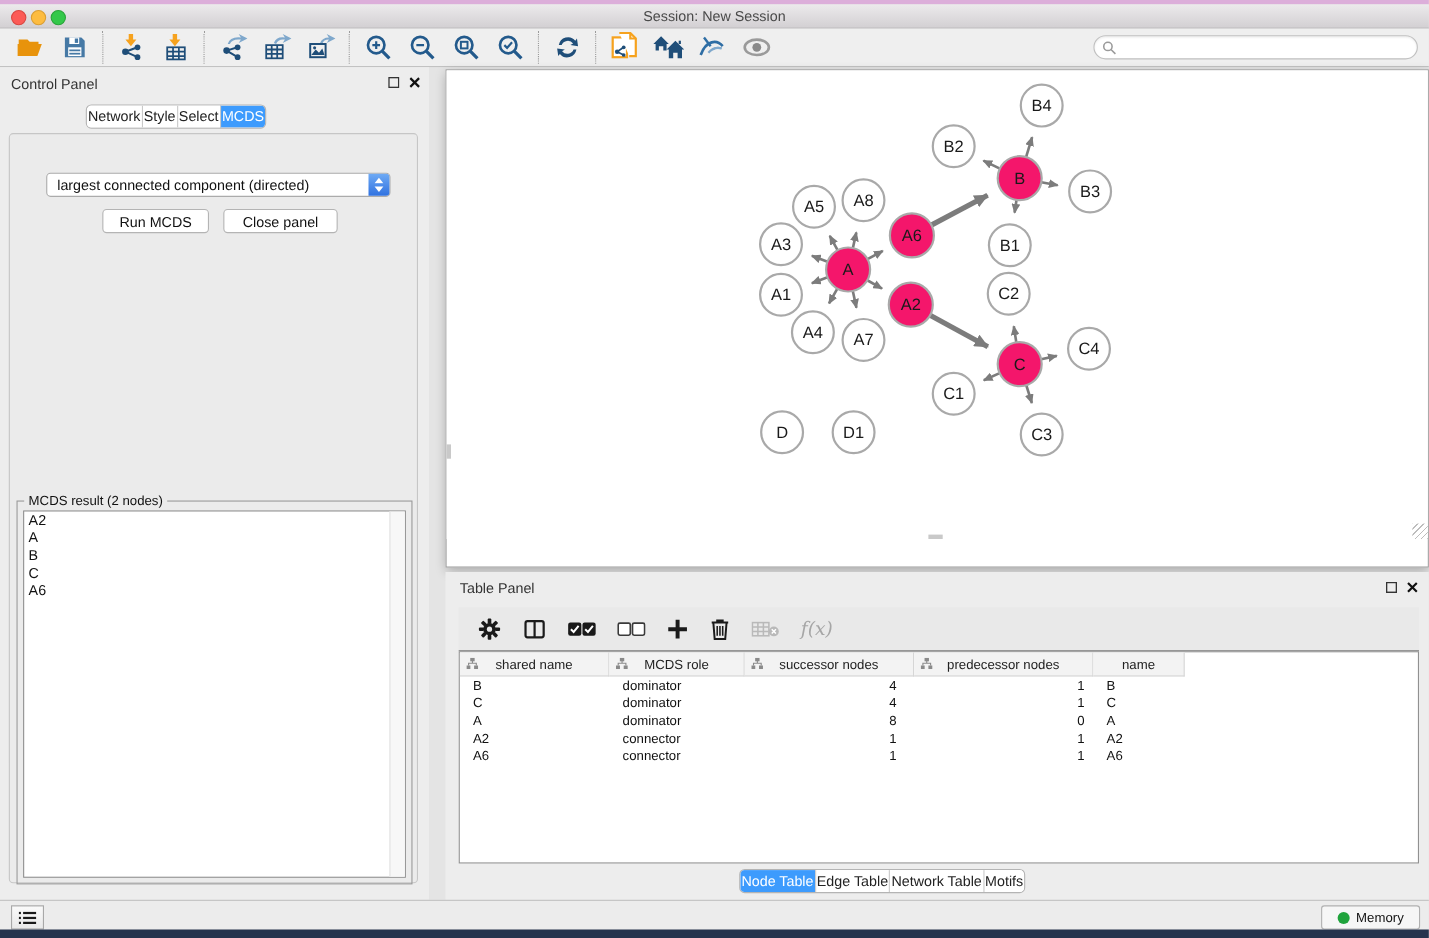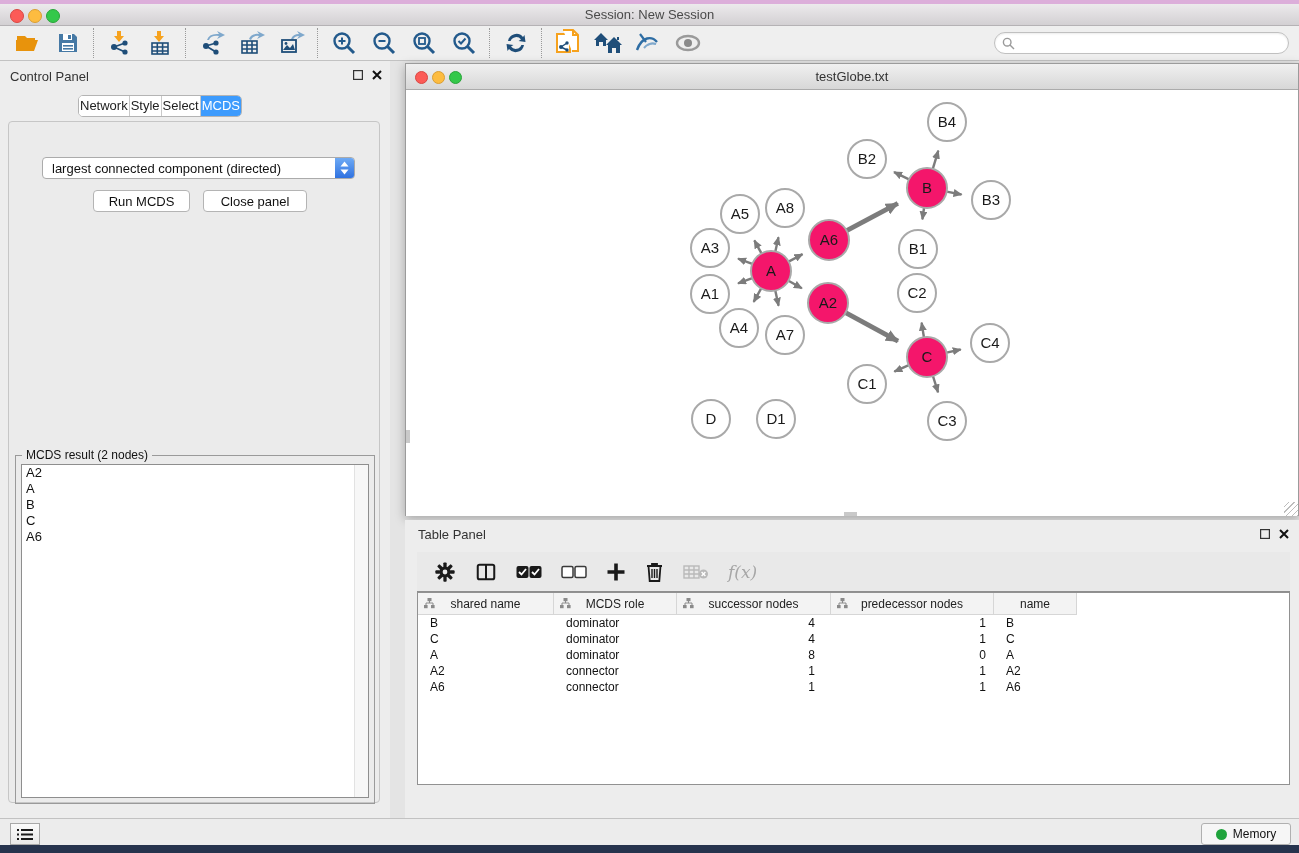--- a/index.html
+++ b/index.html
@@ -294,26 +294,20 @@
         <div class="mcds-item">B</div>
         <div class="mcds-item">C</div>
         <div class="mcds-item">A6</div>
         <div class="list-scroll"></div>
       </div>
     </div>
   </div>
 </div>
 
 <div class="abs net-window">
-  <div class="net-titlebar">
-    <span class="ntl red"></span>
-    <span class="ntl yellow"></span>
-    <span class="ntl green"></span>
-    <div class="net-title">testGlobe.txt</div>
-  </div>
   <div class="net-content">
     <svg id="network-svg" width="892" height="426">
         <defs>
           <marker id="arrow" markerUnits="userSpaceOnUse" markerWidth="9" markerHeight="8" refX="8" refY="4" orient="auto">
             <path d="M0 0 L9 4 L0 8 z" fill="#7C7C7C"></path>
           </marker>
           <marker id="arrowT" markerUnits="userSpaceOnUse" markerWidth="13" markerHeight="12" refX="12" refY="6" orient="auto">
             <path d="M0 0 L13 6 L0 12 z" fill="#7C7C7C"></path>
           </marker>
         </defs>
@@ -522,20 +516,26 @@
       <div class="td c4">A2</div>
     </div>
     <div class="trow">
       <div class="td c0">A6</div>
       <div class="td c1">connector</div>
       <div class="td c2">1</div>
       <div class="td c3">1</div>
       <div class="td c4">A6</div>
     </div>
   </div>
+  <div class="seg tp-tabs">
+    <div class="s sel">Node Table</div>
+    <div class="s">Edge Table</div>
+    <div class="s">Network Table</div>
+    <div class="s">Motifs</div>
+  </div>
 </div>
 
 <div class="abs statusbar">
   <div class="list-btn">
     <svg width="16" height="13" viewBox="0 0 16 13">
       <g fill="#1A1A1A">
           <rect x="0" y="1" width="2" height="2"></rect>
           <rect x="4" y="1" width="12" height="2"></rect>
       <rect x="0" y="5.5" width="2" height="2"></rect>
           <rect x="4" y="5.5" width="12" height="2"></rect>

